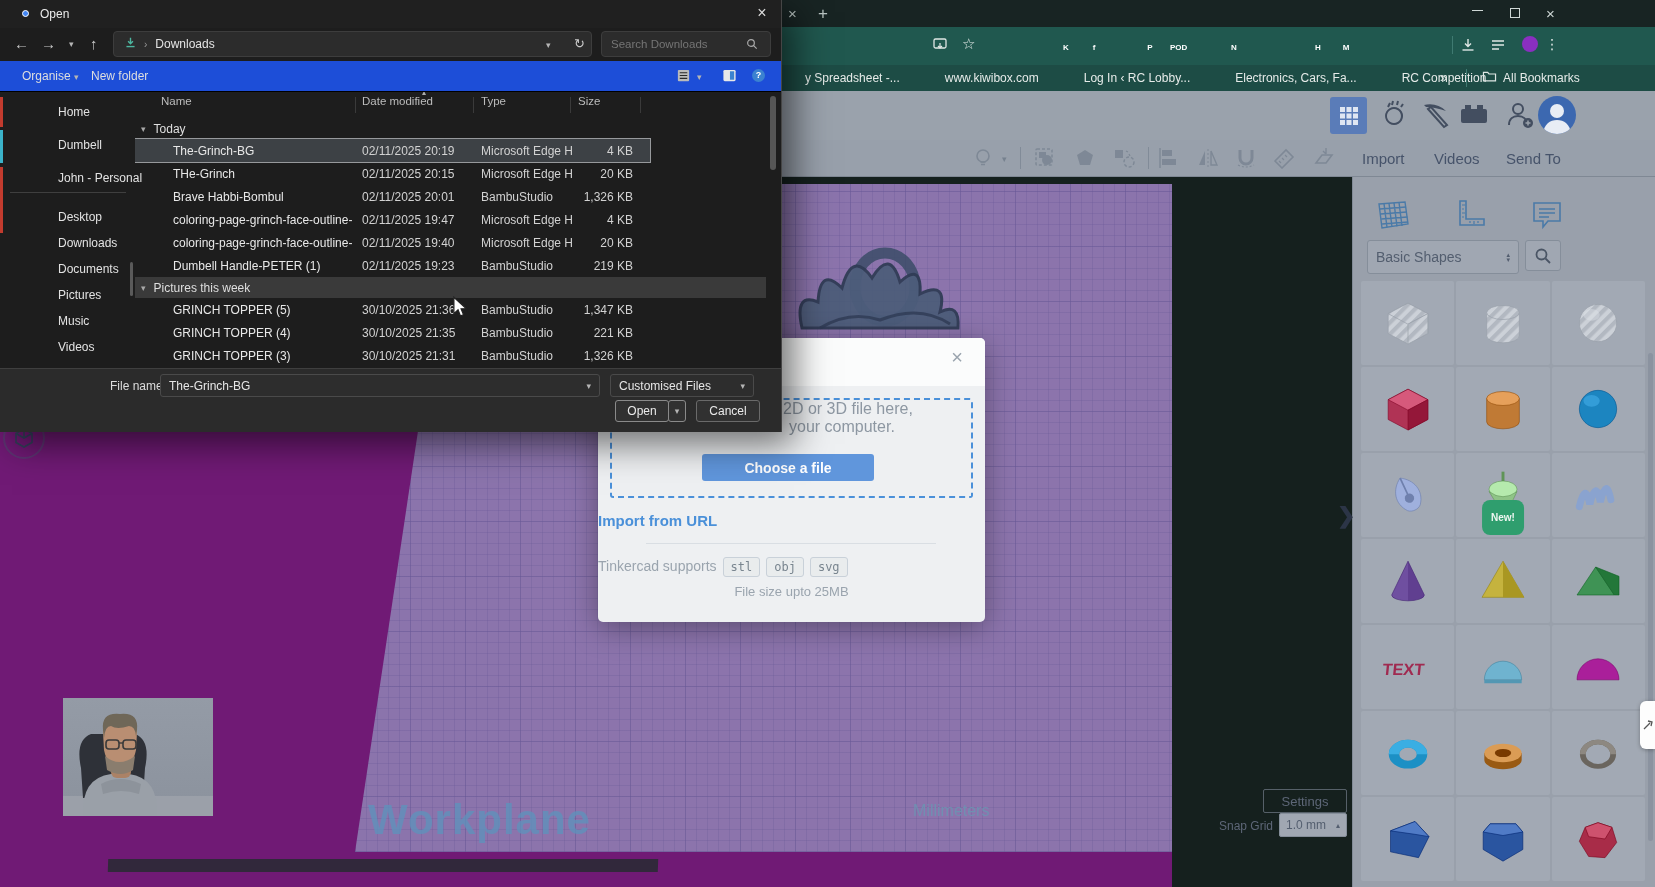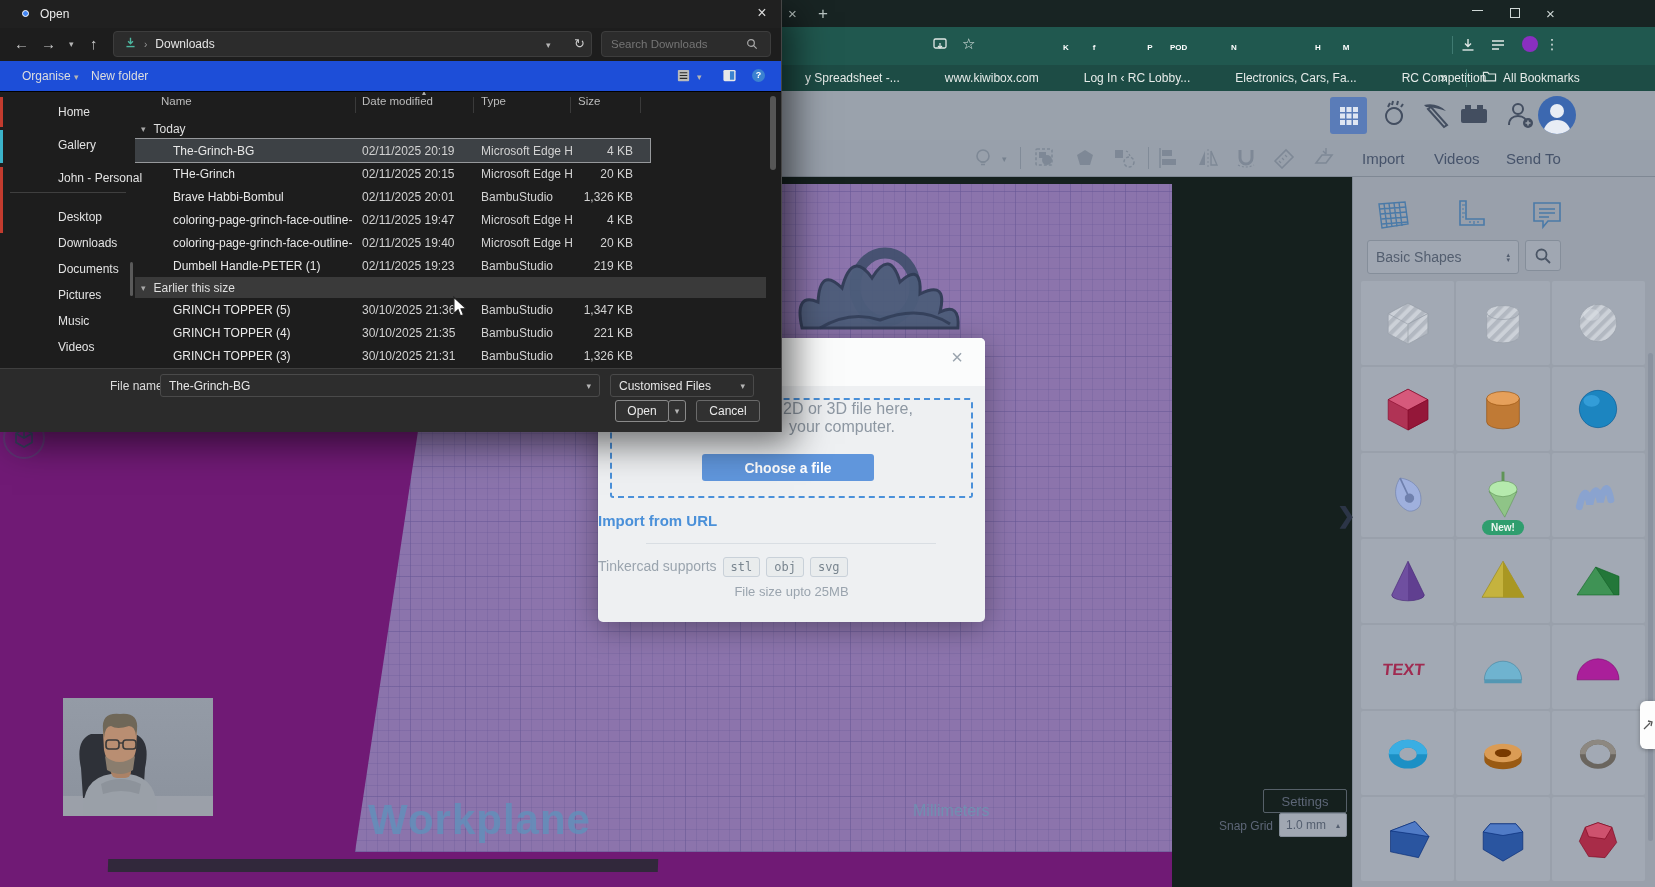--- a/index.html
+++ b/index.html
@@ -57,21 +57,21 @@
     display:flex; align-items:center; padding:16px 8px; justify-content:space-between; background:#a0a7b2;}
   #cat-search { position:absolute; left:172px; top:63px; width:36px; height:31px;
     border:1px solid #858e9a; border-radius:3px; display:flex; align-items:center;
     justify-content:center; background:#a0a7b2;}
   #shape-grid { position:absolute; left:8px; top:104px; width:284px; display:grid;
     grid-template-columns:repeat(3,1fr); grid-auto-rows:84px; gap:2px; }
   .shape-cell { background:#a2a9b4; display:flex; align-items:center; justify-content:center;
     position:relative; border-radius:2px; }
   .shape-badge { position:absolute; bottom:2px; left:50%; transform:translateX(-50%);
     background:#2f9e6e; color:#eef6f1; font-size:10px; font-weight:bold; border-radius:8px;
-    padding:2px 9px; white-space:nowrap; }
+    padding:12px 9px; white-space:nowrap; }
   #panel-collapse { position:absolute; left:-16px; top:326px; color:#2c3547; font-size:22px; font-weight:bold;}
   #settings-btn { position:absolute; left:-90px; top:612px; width:84px; height:24px;
     border:1px solid rgba(130,140,155,.6); color:#5d6677; font-size:13px; display:flex;
     align-items:center; justify-content:center; border-radius:2px;}
   #snap-label { position:absolute; left:-140px; top:642px; color:#5d6677; font-size:12px; width:60px; text-align:right;}
   #snap-select { position:absolute; left:-74px; top:636px; width:68px; height:24px;
     border:1px solid #858e9a; border-radius:2px; color:#535e6f; font-size:12px; display:flex;
     align-items:center; justify-content:space-between; padding:0 6px; background:#a0a7b2;}
   #panel-scroll { position:absolute; right:2px; top:176px; width:5px; height:488px;
     background:#8b93a0; border-radius:3px; }
@@ -613,21 +613,21 @@
       <div>
 
       <div class="siderow" style="margin-top:7px">
 
           <span class="sico"></span>
           <span class="slabel">Home</span>
         </div>
           <div class="siderow" style="margin-top:7px">
 
           <span class="sico"></span>
-          <span class="slabel">Gallery</span>
+          <span class="slabel">Dumbell</span>
         </div>
           <div class="siderow" style="margin-top:7px">
 
           <span class="sico"></span>
           <span class="slabel">John - Personal</span>
         </div>
         </div>
       <div id="side-divider"></div>
       <div style="position:absolute;top:112px;width:100%">
 
@@ -722,21 +722,21 @@
             <div class="frow">
             <span class="ficon"></span>
             <span class="fname">Dumbell Handle-PETER (1)</span>
               <span class="fdate">02/11/2025 19:23</span>
             <span class="ftype">BambuStudio</span>
               <span class="fsize">219 KB</span>
           </div>
           </div>
         <div class="grouphead highlight">
           <span class="gchev">▾</span>
-            <span>Earlier this size</span>
+            <span>Pictures this week</span>
         </div>
         <div>
 
         <div class="frow">
             <span class="ficon"></span>
             <span class="fname">GRINCH TOPPER (5)</span>
               <span class="fdate">30/10/2025 21:36</span>
             <span class="ftype">BambuStudio</span>
               <span class="fsize">1,347 KB</span>
           </div>

